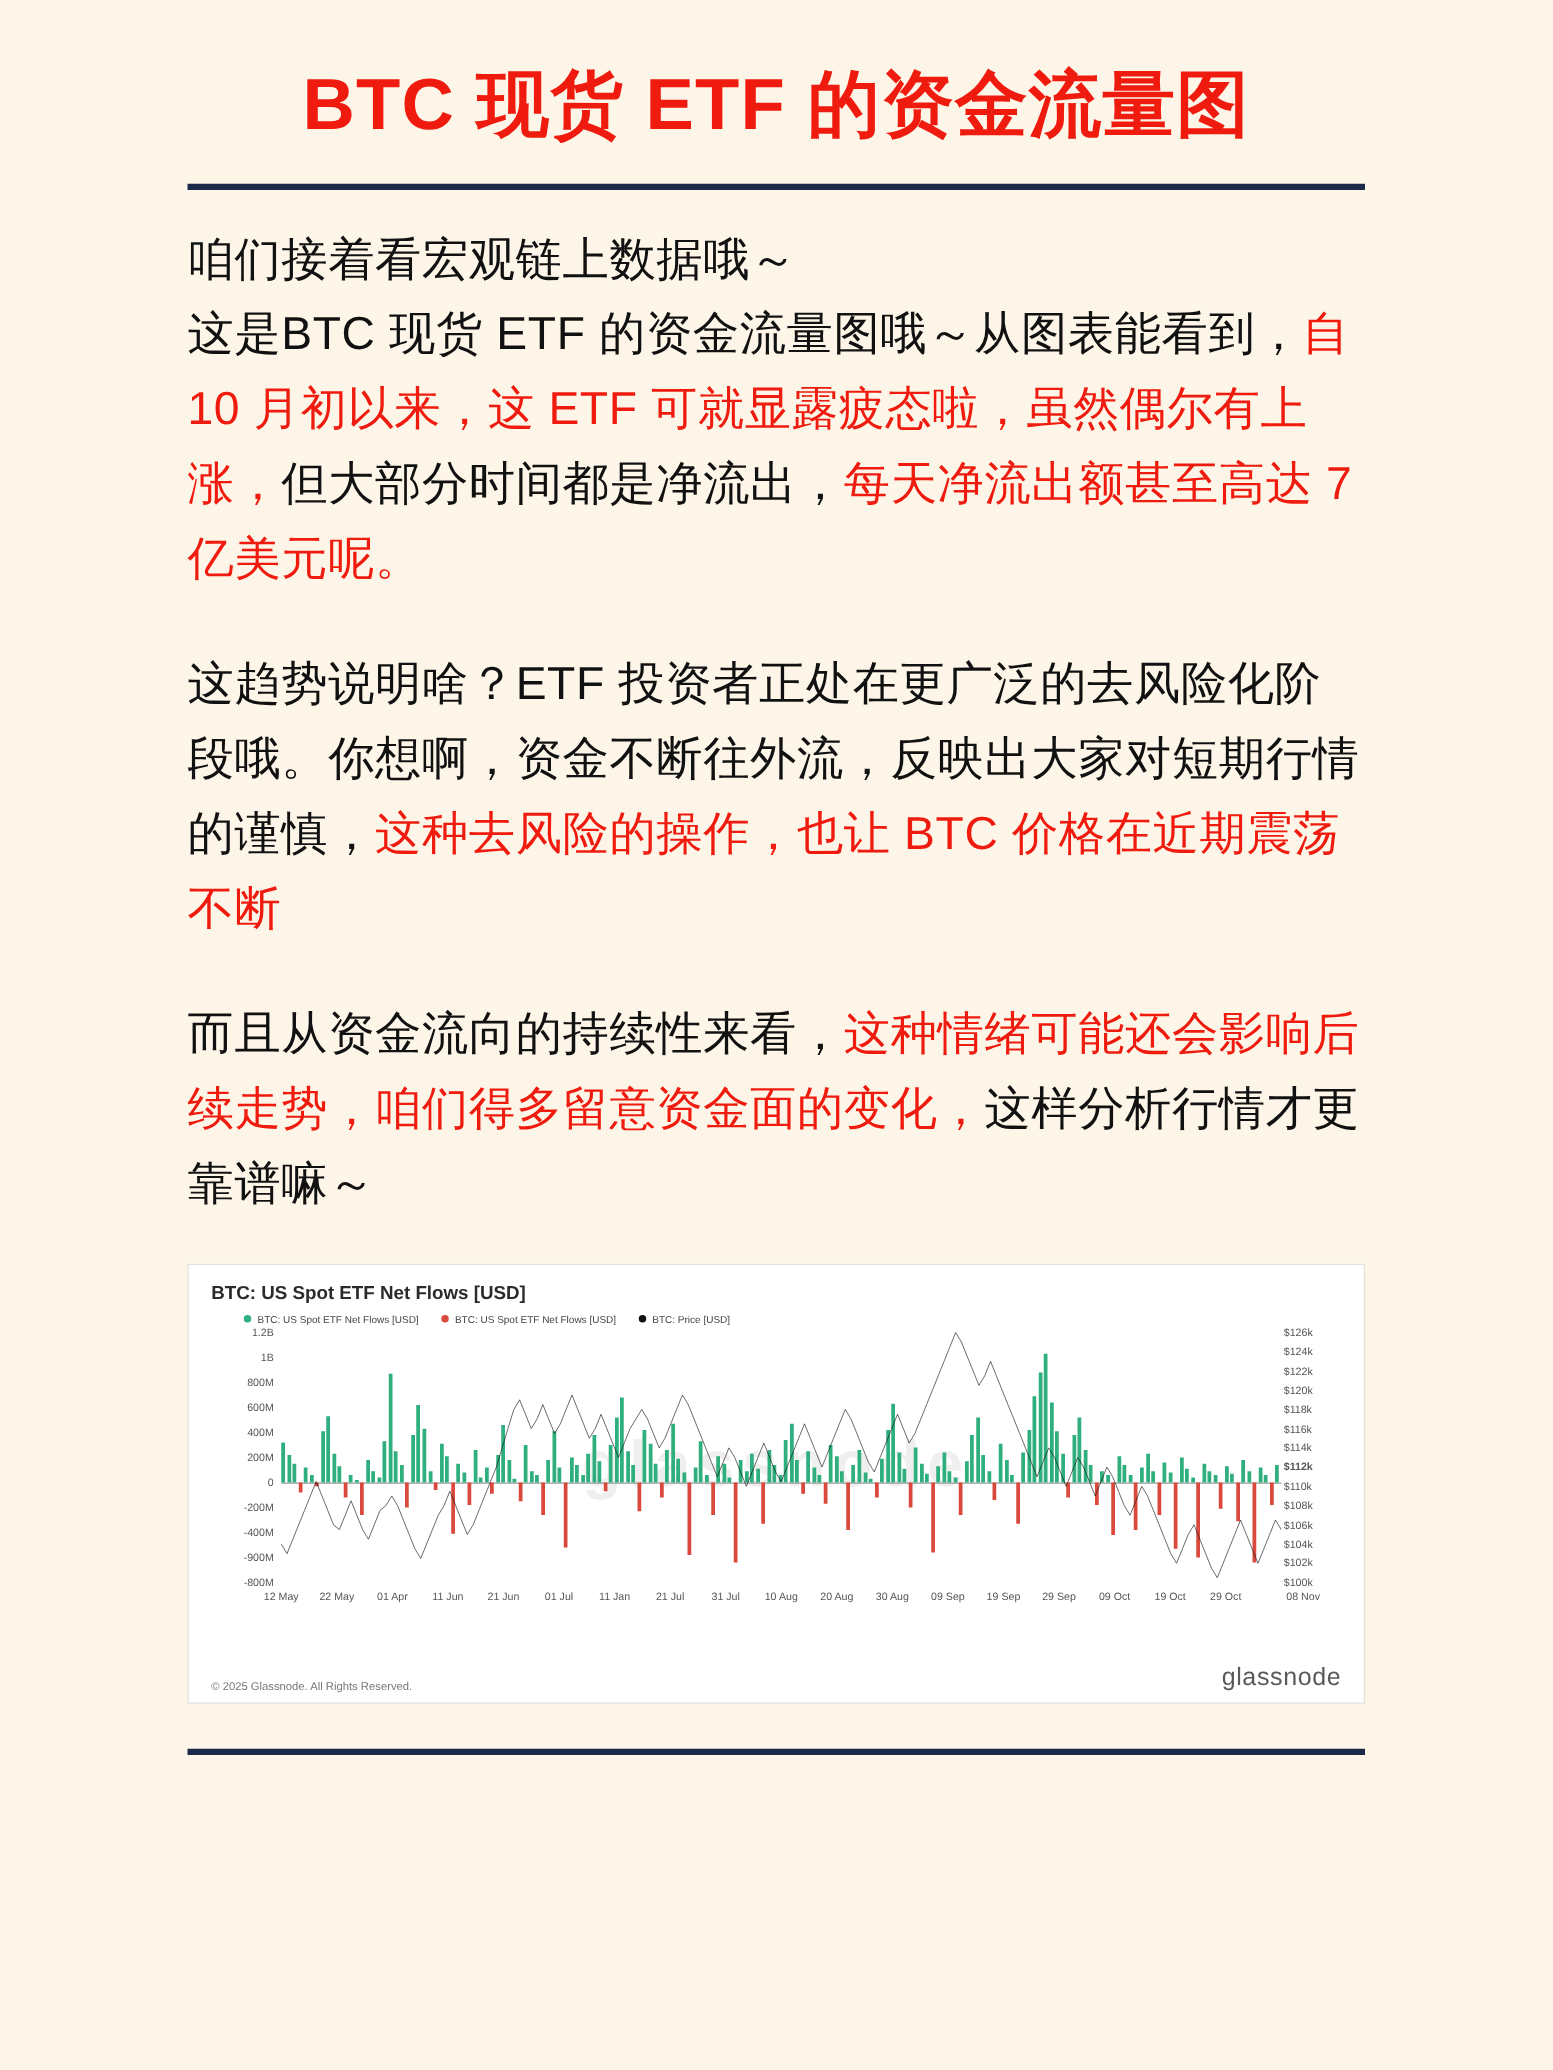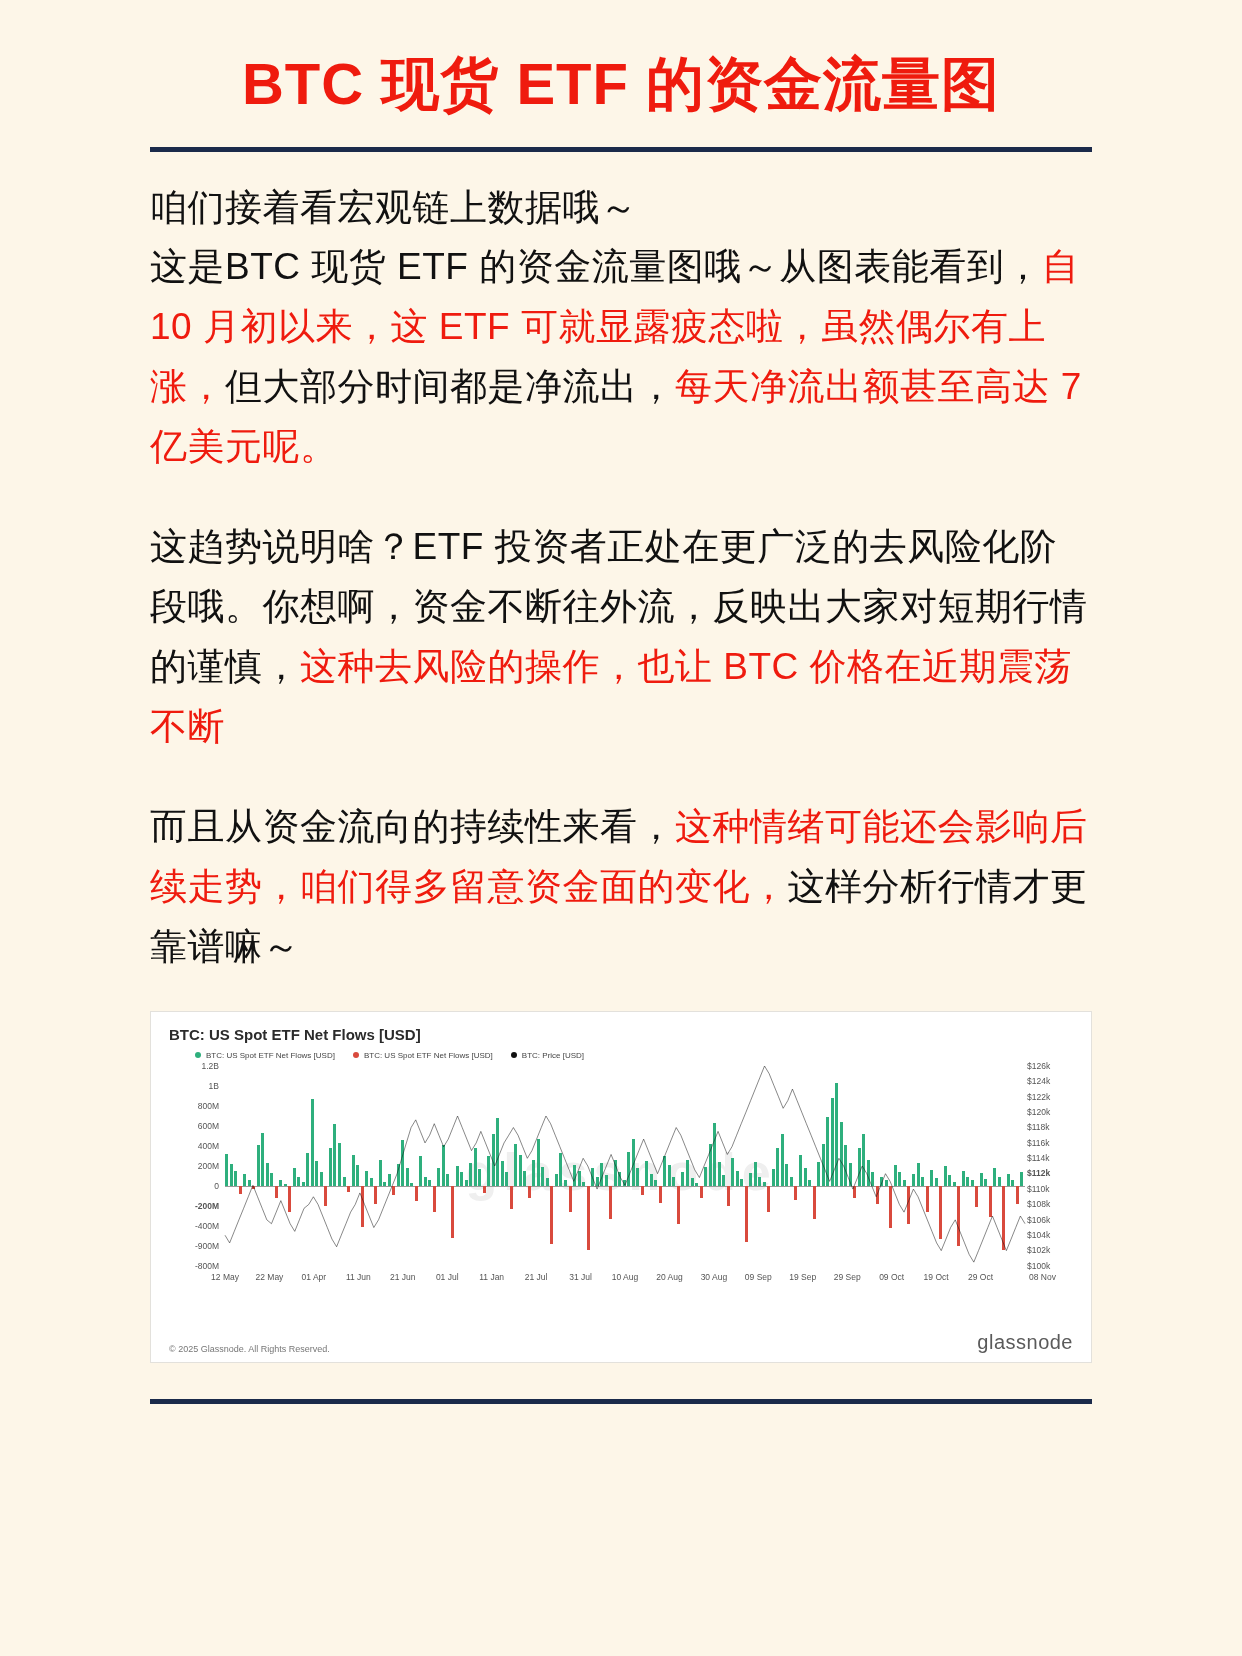--- a/index.html
+++ b/index.html
@@ -223,21 +223,21 @@
     <div class="plot-wrap">
       <div class="watermark">glassnode</div>
       <div class="y-left" id="yleft">
           <div class="tick" style="top: -5px;">1.2B</div>
           <div class="tick" style="top: 15px;">1B</div>
           <div class="tick" style="top: 35px;">800M</div>
           <div class="tick" style="top: 55px;">600M</div>
           <div class="tick" style="top: 75px;">400M</div>
           <div class="tick" style="top: 95px;">200M</div>
           <div class="tick" style="top: 115px;">0</div>
-          <div class="tick" style="top: 135px; font-weight: bold;">-200M</div>
+          <div class="tick" style="top: 135px;">-200M</div>
           <div class="tick" style="top: 155px;">-400M</div>
           <div class="tick" style="top: 175px;">-900M</div>
           <div class="tick" style="top: 195px;">-800M</div>
         </div>
       <div class="y-right" id="yright">
           <div class="tick" style="top: -5px;">$126k</div>
           <div class="tick" style="top: 10.3846px;">$124k</div>
           <div class="tick" style="top: 25.7692px;">$122k</div>
           <div class="tick" style="top: 41.1538px;">$120k</div>
           <div class="tick" style="top: 56.5385px;">$118k</div>

